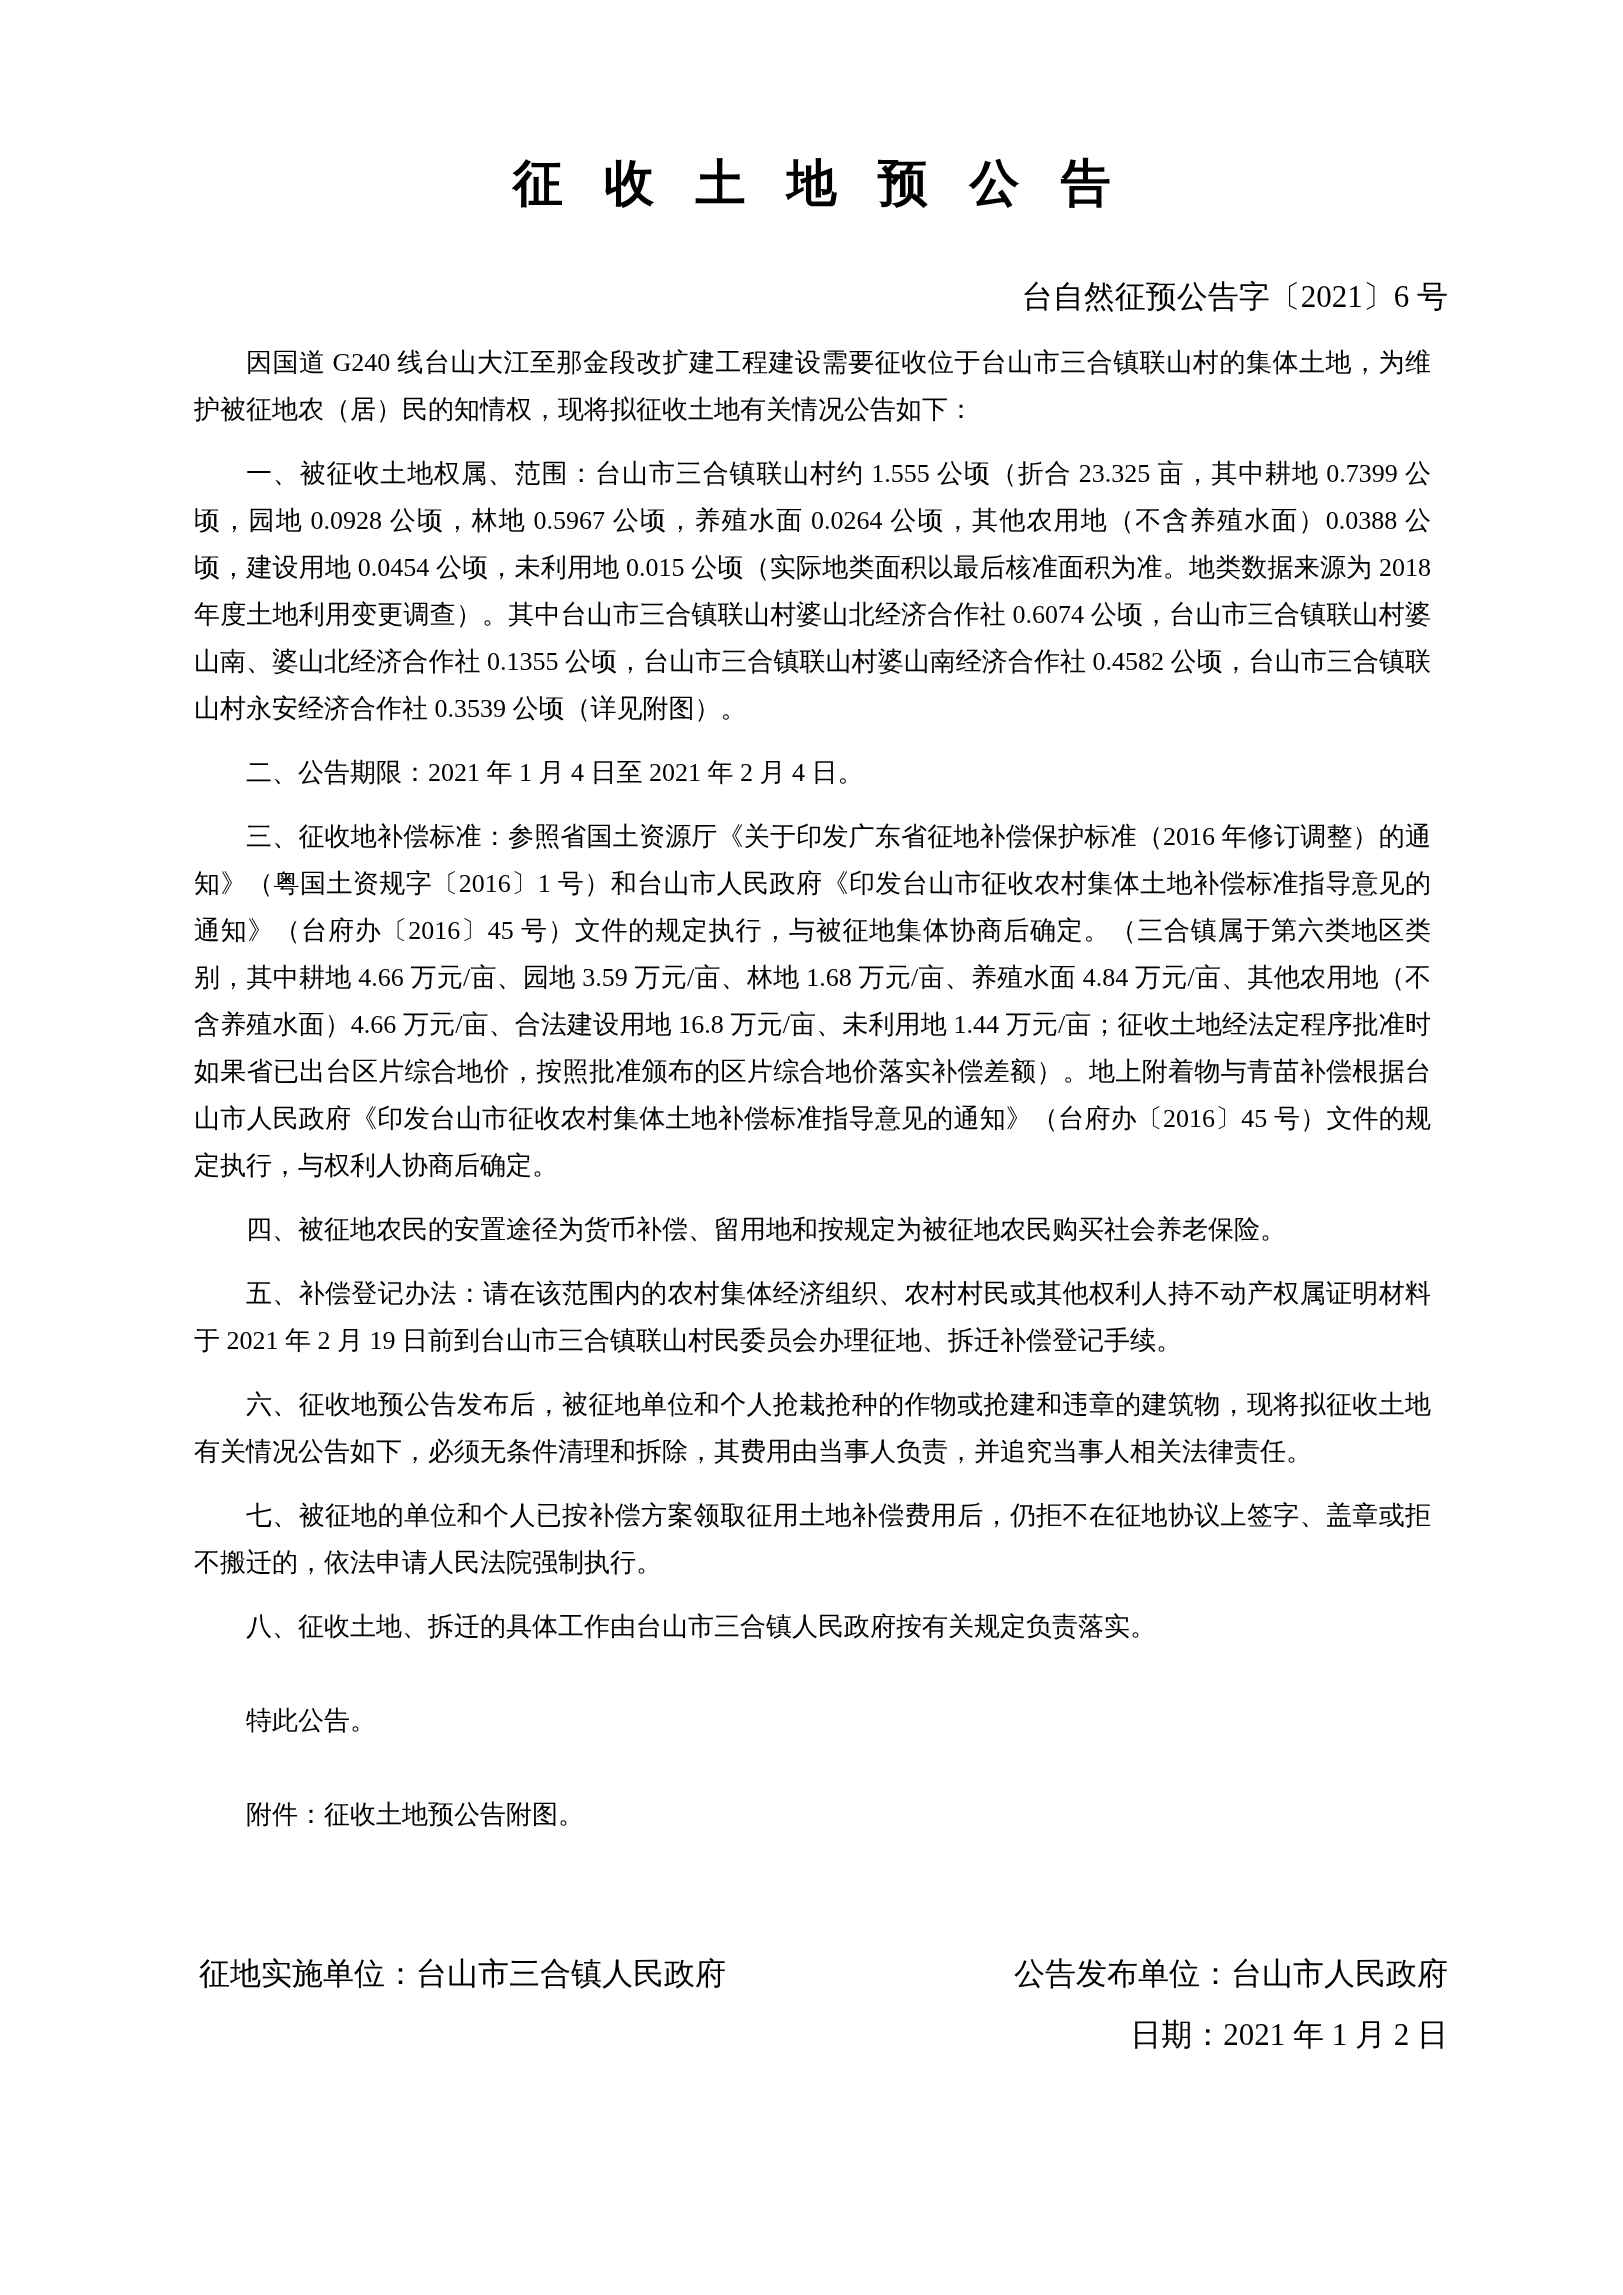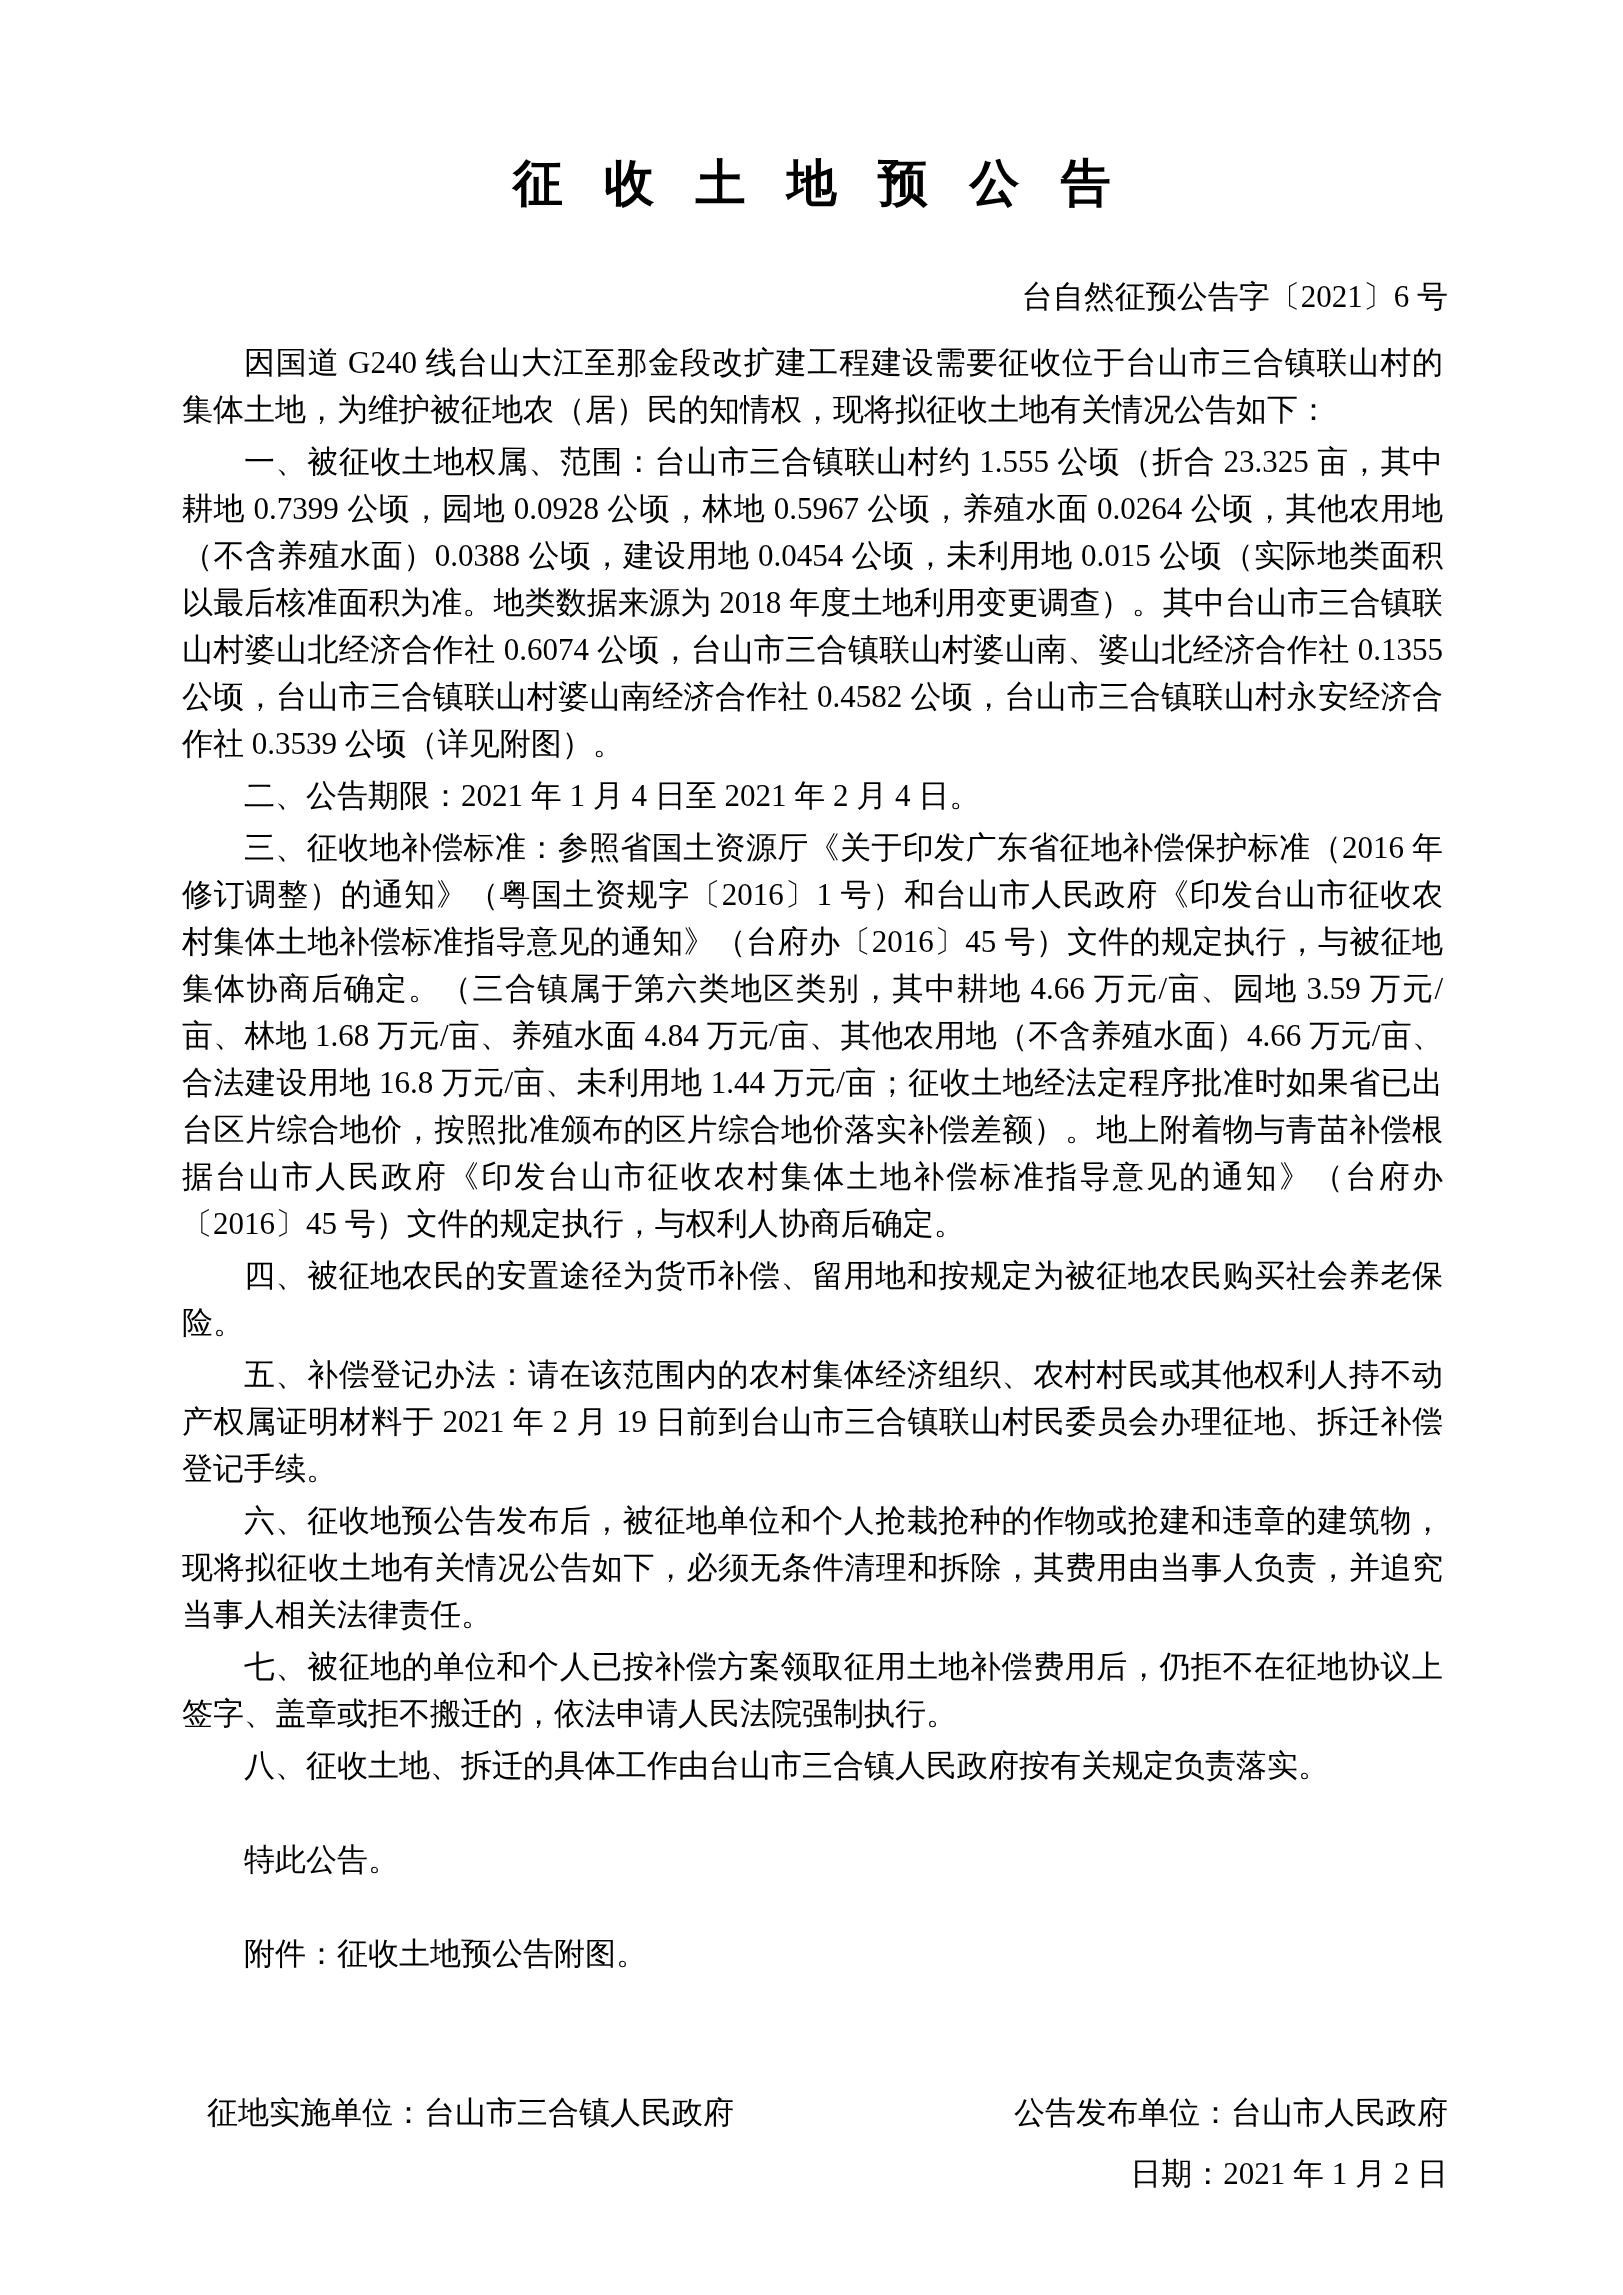--- a/index.html
+++ b/index.html
@@ -26,22 +26,22 @@
     word-spacing: 26px;
     letter-spacing: 1.4px;
   }
   .doc-number {
     font-size: 31px;
     line-height: 49px;
     text-align: right;
     margin: 0 0 18px 0;
   }
   .para {
-    margin: 5px;
-    font-size: 31px;
+    margin: 17px;
+    font-size: 26px;
     line-height: 47px;
     text-align: justify;
     text-indent: 2em;
   }
   .closing {
     margin-top: 47px;
     text-align: left;
   }
   .attachment {
     margin-top: 47px;
@@ -49,21 +49,21 @@
   }
   .footer {
     display: flex;
     justify-content: space-between;
     align-items: flex-start;
     margin-top: 105px;
     font-size: 31px;
     line-height: 61px;
   }
   .footer-left {
-    margin-left: 30px;
+    margin-left: 22px;
     white-space: nowrap;
   }
   .footer-right {
     text-align: right;
     white-space: nowrap;
   }
 </style>
 </head>
 <body>
 

